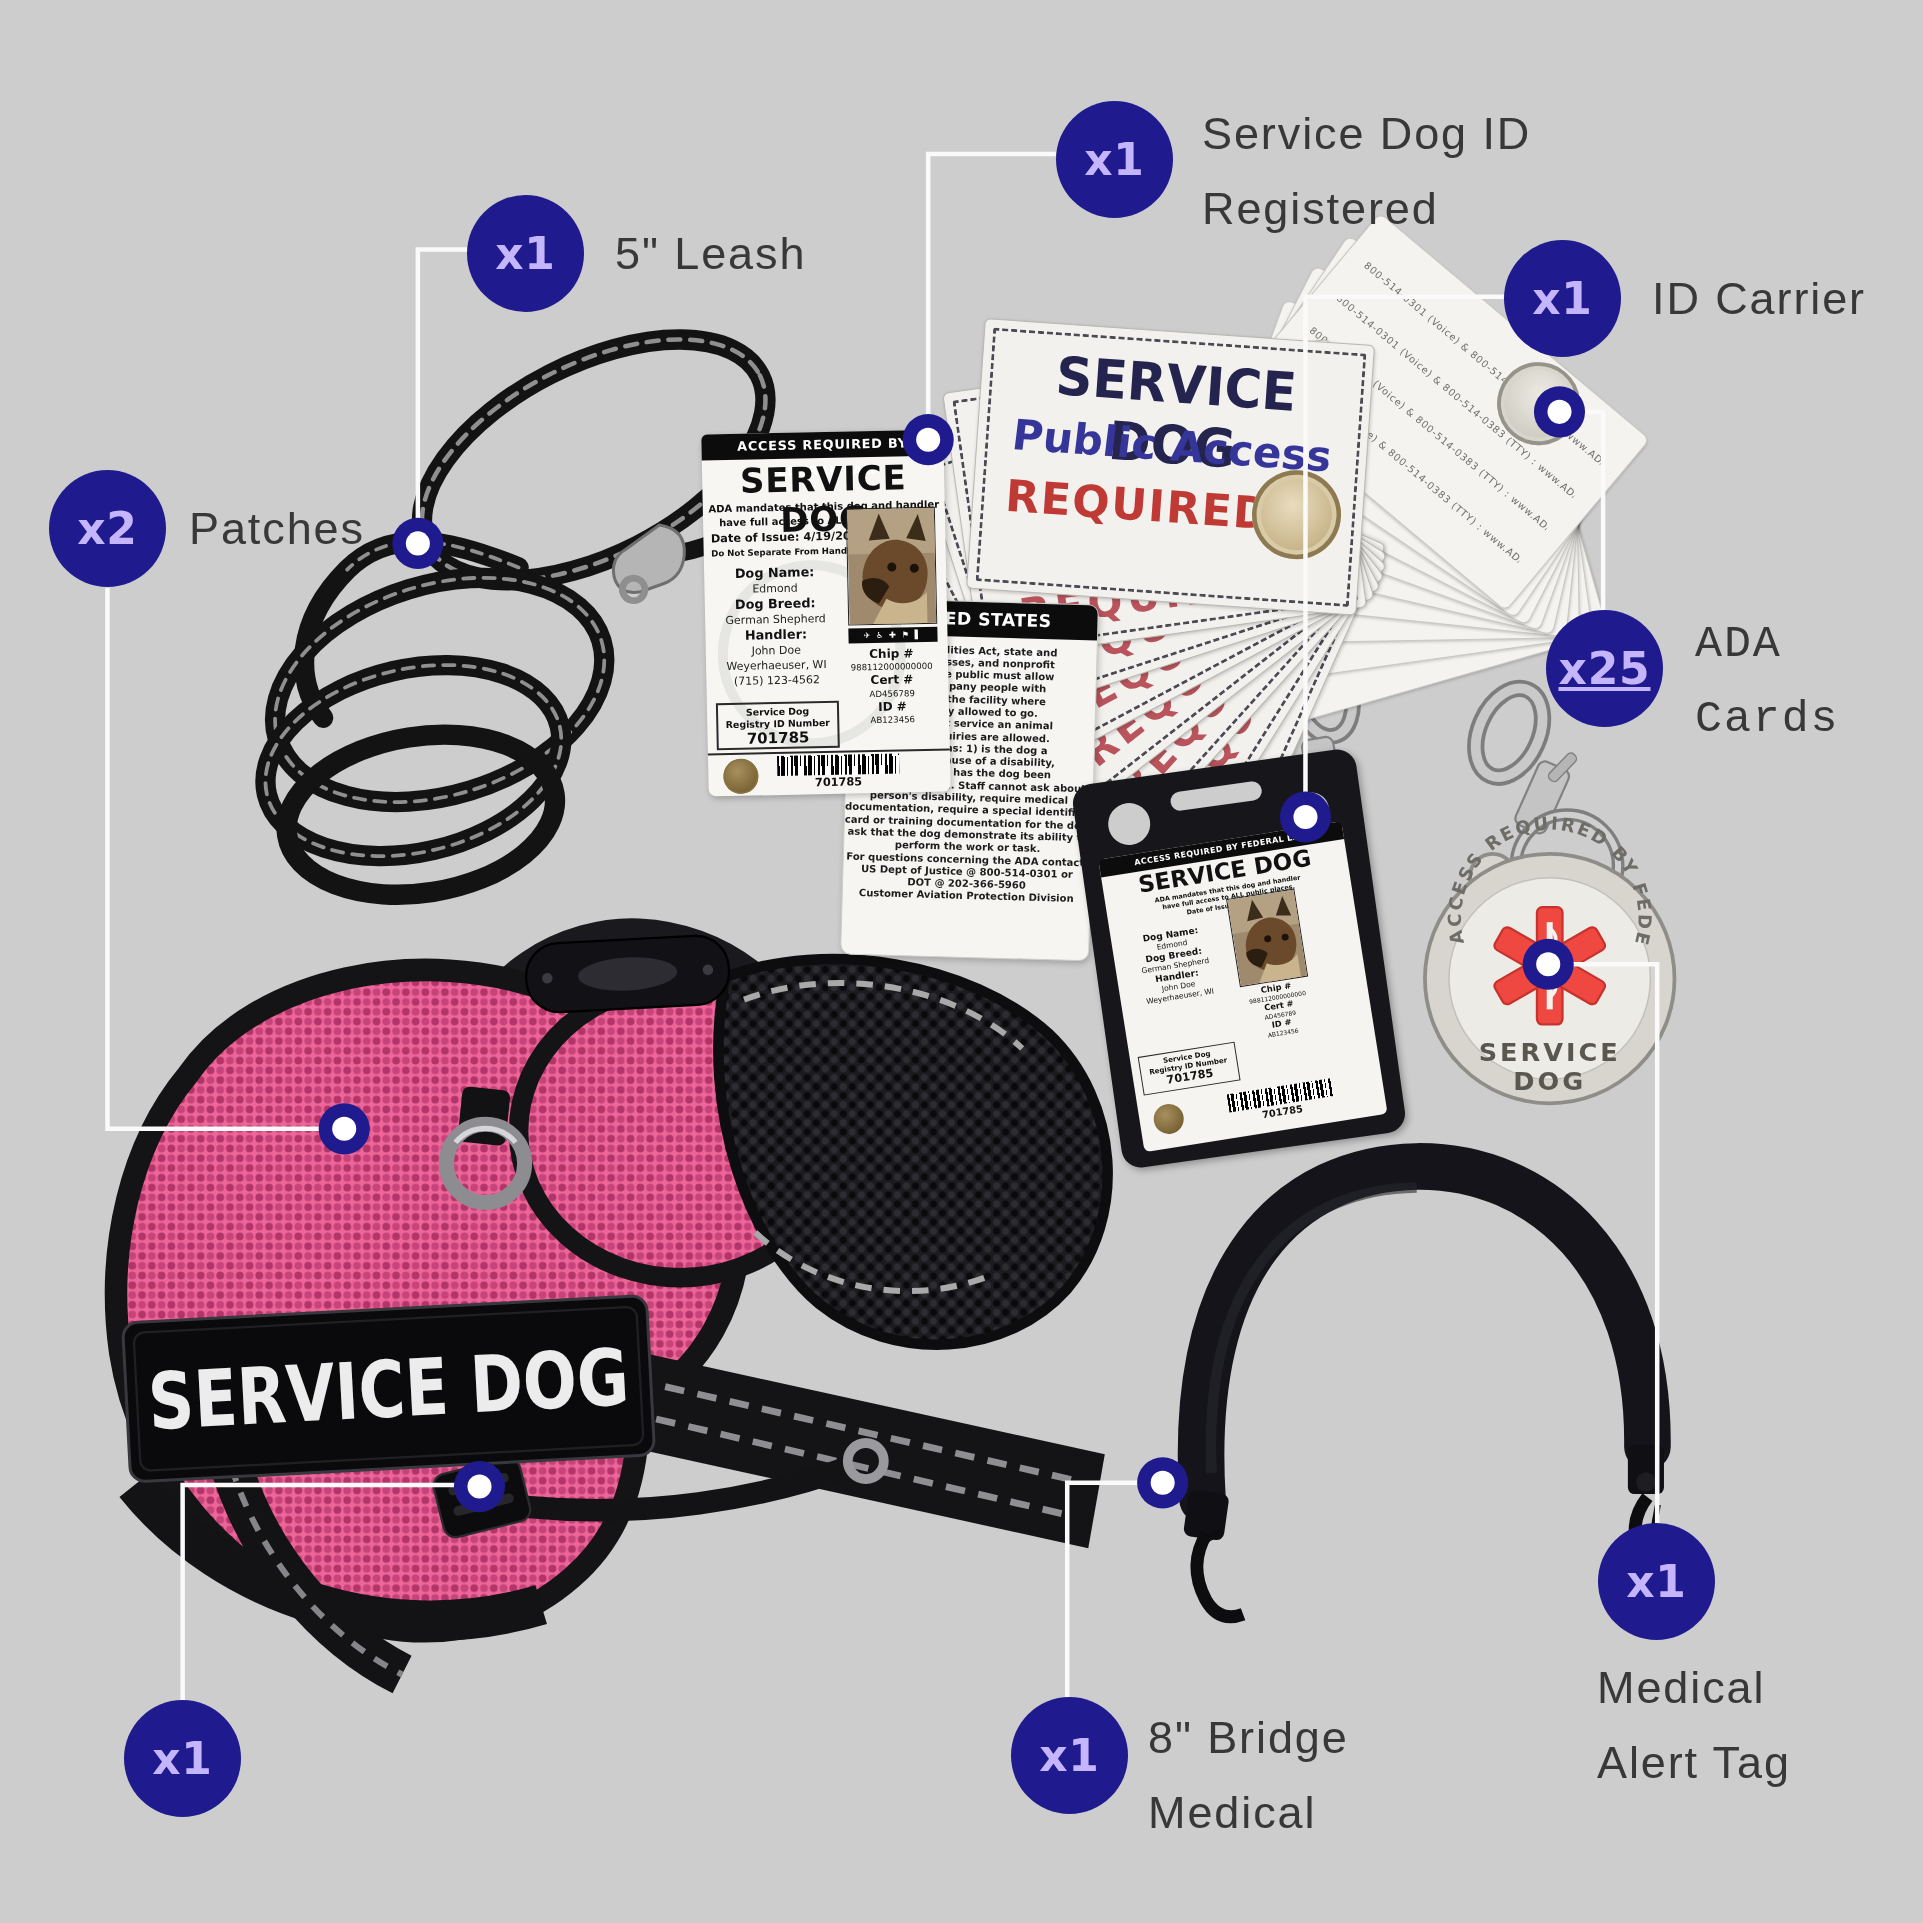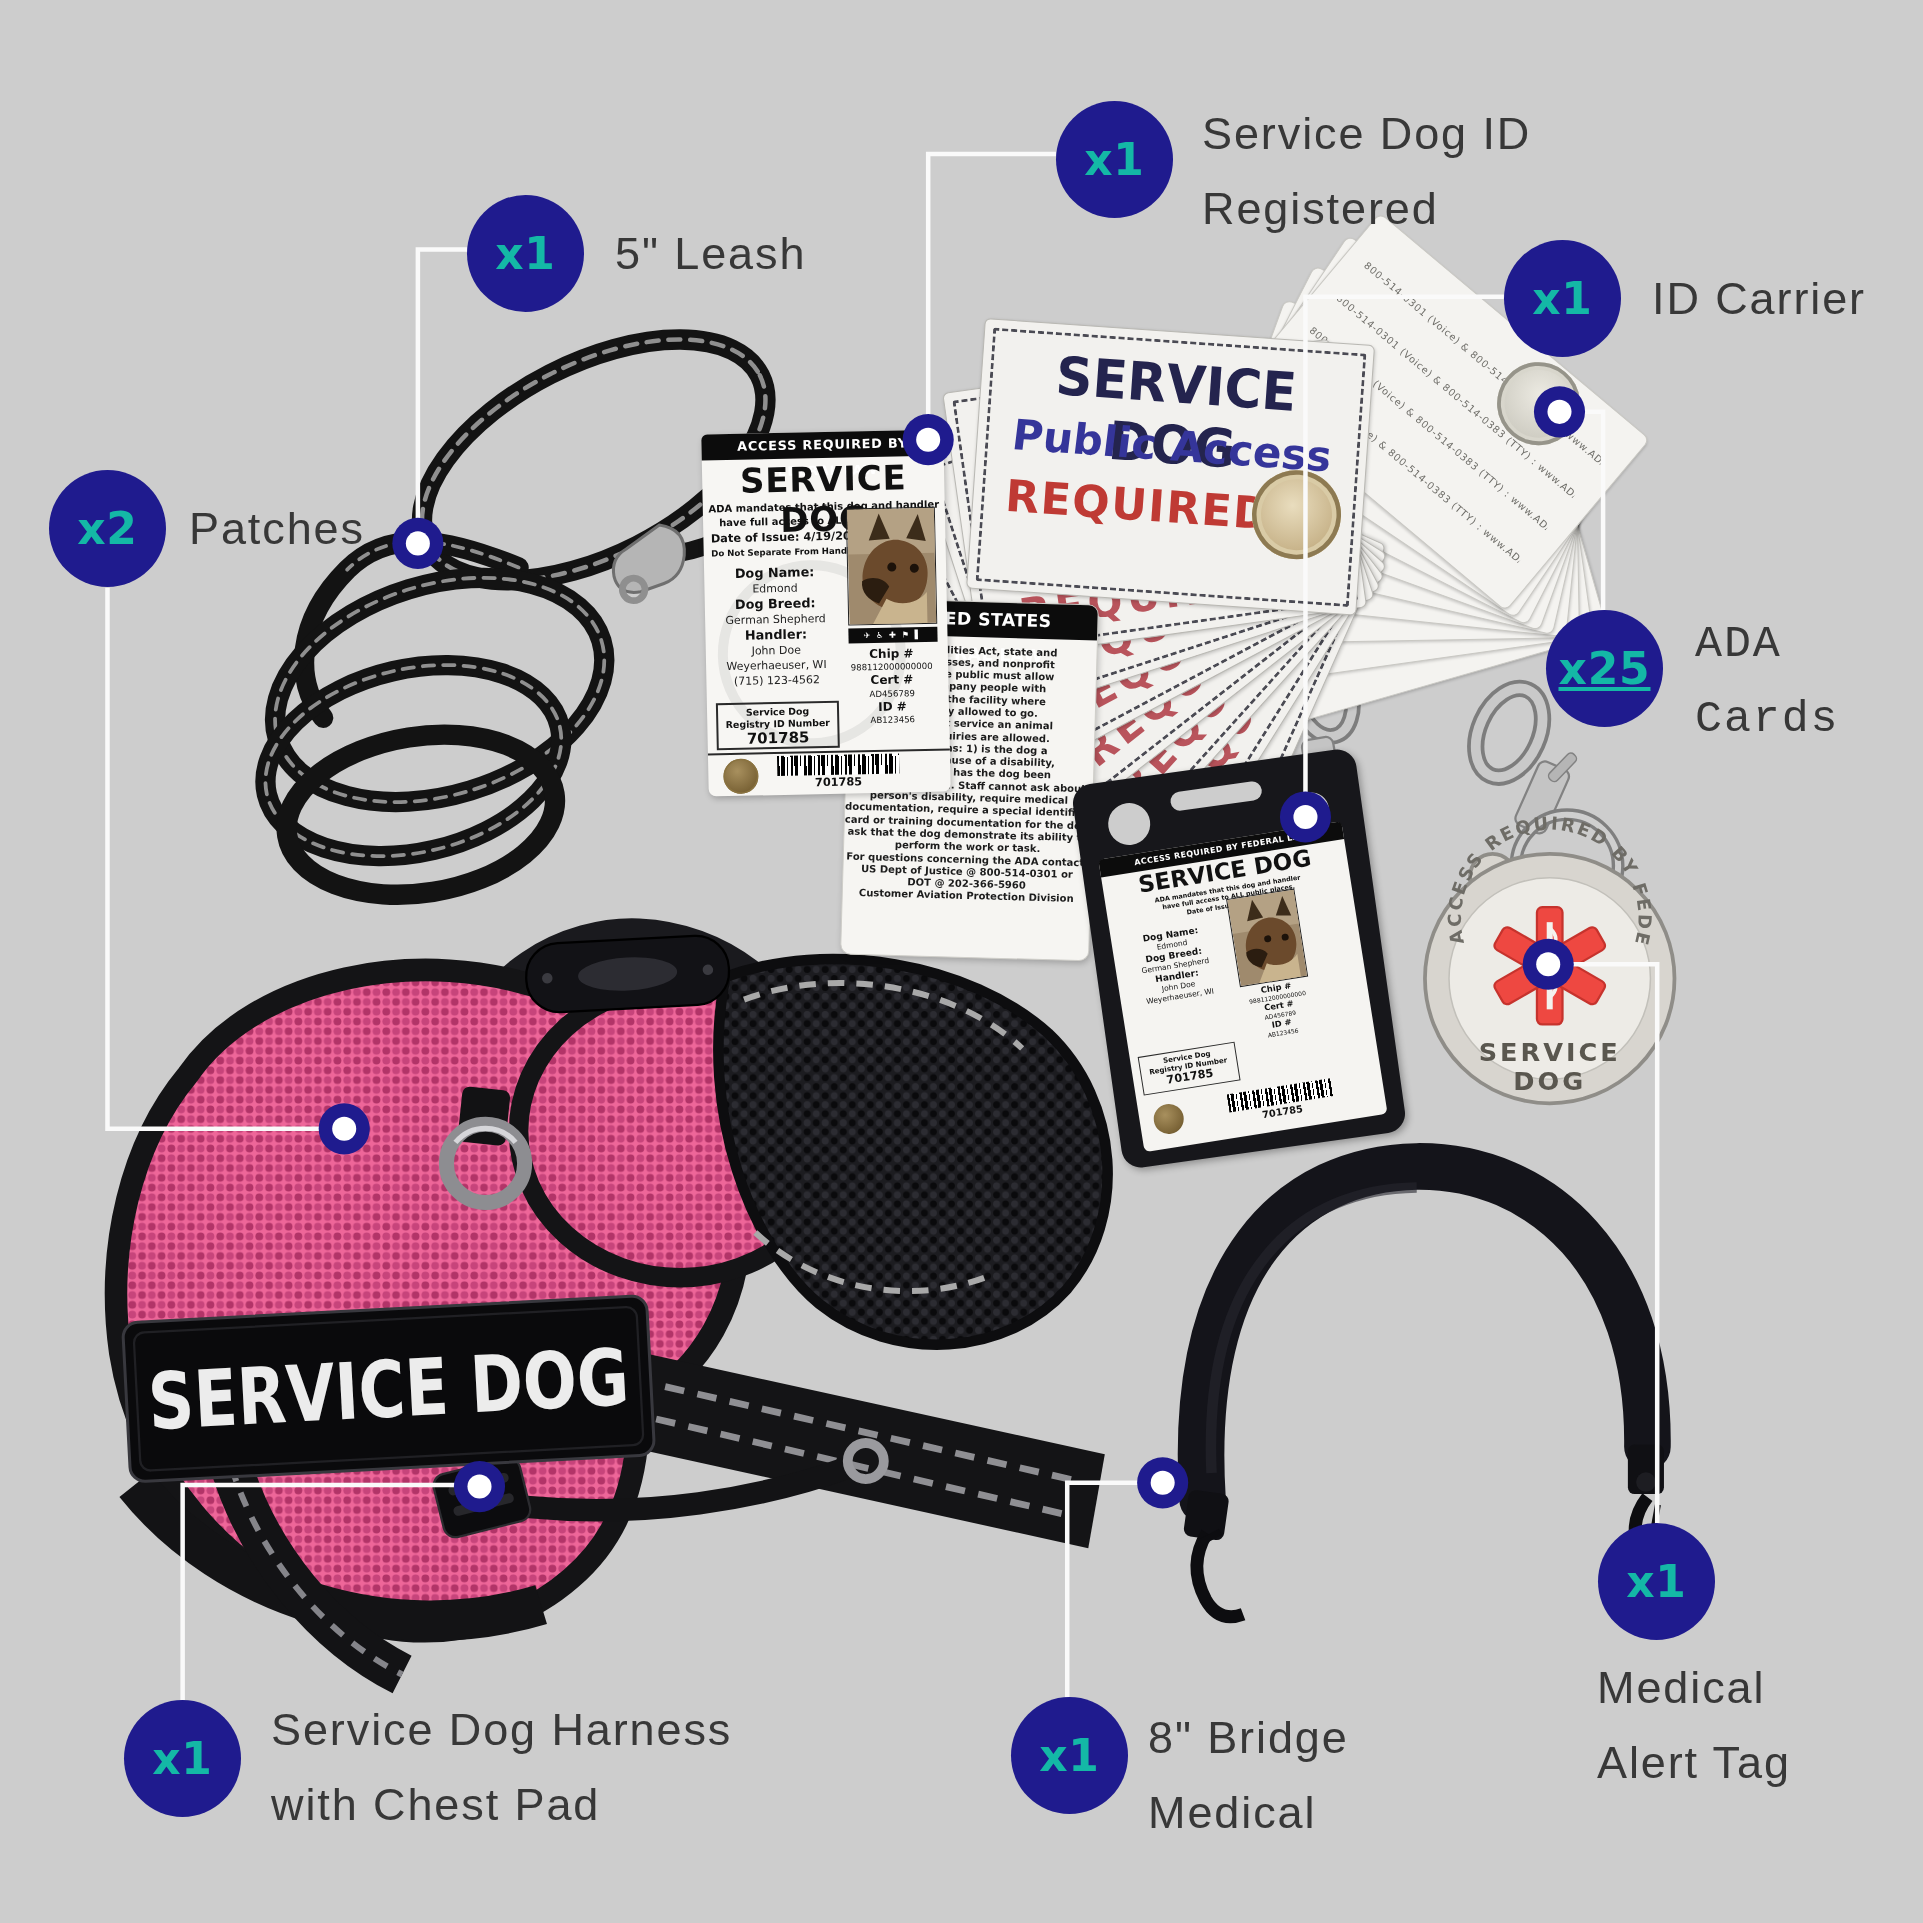--- a/index.html
+++ b/index.html
@@ -8,21 +8,21 @@
     --ink:#383838;
     --bg:#cdcdcd;
   }
   *{margin:0;padding:0;box-sizing:border-box;}
   body{width:1924px;height:1924px;background:var(--bg);font-family:"Liberation Sans",sans-serif;position:relative;overflow:hidden;}
   .stage{position:absolute;inset:0;}
   svg text{font-family:"DejaVu Sans",sans-serif;}
 
   
   .badge{position:absolute;width:117px;height:117px;border-radius:50%;background:var(--accent);
-         display:flex;align-items:center;justify-content:center;color:#14b8a6;
+         display:flex;align-items:center;justify-content:center;color:#c4b5fd;
          font-family:"DejaVu Sans",sans-serif;font-weight:bold;font-size:44px;letter-spacing:0.8px;z-index:7;}
   .label{position:absolute;color:var(--ink);font-size:45px;letter-spacing:1.9px;line-height:75px;
          font-weight:400;z-index:7;white-space:nowrap;}
 
   
   .connector-layer{position:absolute;left:0;top:0;z-index:5;}
 
   
   .product-layer{position:absolute;left:0;top:0;z-index:1;}
 
@@ -548,24 +548,20 @@
       <span>x25</span>
     </div>
   <div class="label" style="left:1695px;top:607px;font-family:Liberation Mono, monospace;">
     <div>ADA</div>
       <div>Cards</div>
   </div>
 
   <div class="badge" style="left:124px;top:1700px;">
       <span>x1</span>
     </div>
-  <div class="label" style="left:271px;top:1692px;">
-    <div>Service Dog Harness</div>
-      <div>with Chest Pad</div>
-  </div>
 
   <div class="badge" style="left:1011px;top:1697px;">
       <span>x1</span>
     </div>
   <div class="label" style="left:1148px;top:1700px;">
     <div>8" Bridge</div>
       <div>Medical</div>
   </div>
 
   <div class="badge" style="left:1598px;top:1523px;">

